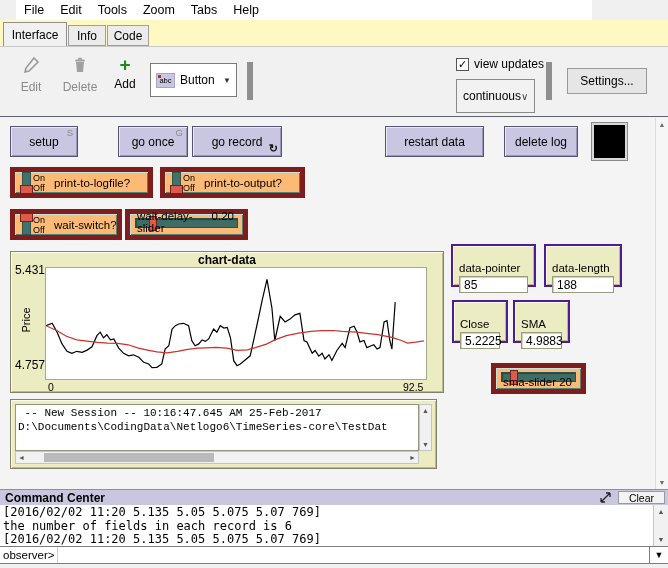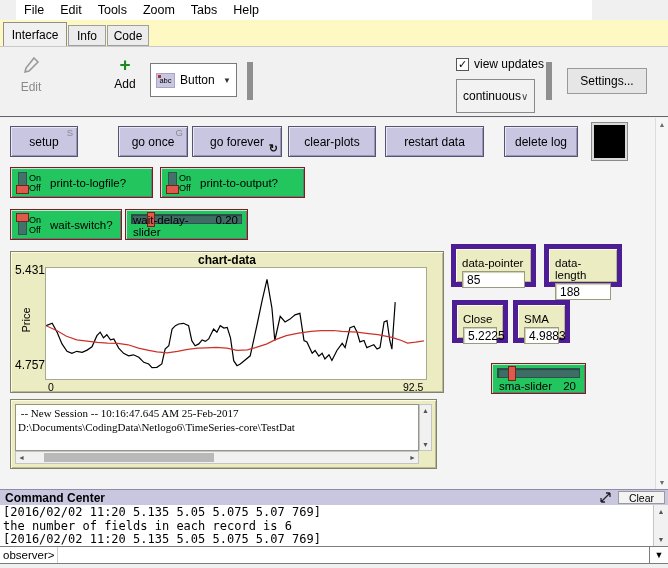--- a/index.html
+++ b/index.html
@@ -55,53 +55,53 @@
 
   
   .nl-button{position:absolute;background:#c9c6e1;border:1px solid #55536f;
              box-shadow:inset 1px 1px 0 #e9e8f5,inset -1px -1px 0 #9removeda;
              display:flex;align-items:center;justify-content:center;font-size:12px;}
   .nl-button{box-shadow:inset 1px 1px 0 #e9e8f5,inset -1px -1px 0 #9996ba;}
   .nl-shortcut{position:absolute;top:0px;right:4px;font-size:9.5px;color:#8b8b8b;}
   .forever-glyph{position:absolute;right:3px;bottom:1px;font-size:11px;font-weight:bold;color:#111;}
   .view-square{position:absolute;background:#000;border:2px solid #d9d9d9;outline:1px solid #8a8a8a;}
 
-  .teal{background:#22c55e;border:1px solid #7f1d1d;
+  .teal{background:#fdba74;border:5px solid #7f1d1d;
         box-shadow:inset 1px 1px 0 #c6e0db,inset -1px -1px 0 #558078;}
   .nl-switch{position:absolute;display:flex;align-items:center;}
   .toggle{position:relative;width:9px;height:21px;background:#44716a;border:1px solid #2e554e;margin-left:7px;}
   .tknob{position:absolute;left:-3px;width:13px;height:9px;background:#df5a4d;border:1px solid #6e241e;}
   .tknob.on{top:-2px;} .tknob.off{bottom:-2px;}
   .onoff{display:flex;flex-direction:column;font-size:9px;line-height:10px;margin-left:2px;}
   .sw-label{margin-left:9px;font-size:11.5px;}
 
   .nl-slider{position:absolute;}
   .s-groove{position:absolute;left:5px;right:5px;top:4px;height:10px;background:#3e6d66;
             border:1px solid #2c504a;box-shadow:inset 1px 1px 1px rgba(0,0,0,.35);}
   .s-knob{position:absolute;top:-3px;width:8px;height:15px;background:#df5a4d;border:1px solid #6e241e;}
   .s-row{position:absolute;left:7px;right:9px;bottom:1px;display:flex;justify-content:space-between;font-size:11.5px;}
 
-  .nl-monitor{position:absolute;background:#ececc3;border:5px solid #4c1d95;
-              box-shadow:inset 1px 1px 0 #fbfbe6,inset -1px -1px 0 #b9b992;padding:8px 6px;}
+  .nl-monitor{position:absolute;background:#ececc3;border:2px solid #4c1d95;
+              box-shadow:inset 1px 1px 0 #fbfbe6,inset -1px -1px 0 #b9b992;padding:16px 6px;}
   .m-label{font-size:11.5px;}
   .m-value{margin-top:2px;background:#fff;border:1px solid #9a9a7d;box-shadow:inset 1px 1px 1px #cfcfb5;
            font-size:12px;padding:1px 4px;height:17px;}
 
   .nl-plot{position:absolute;background:#ececc3;border:1px solid #83836a;
            box-shadow:inset 1px 1px 0 #fbfbe6,inset -1px -1px 0 #b9b992;}
   .plot-title{position:absolute;left:0;right:0;top:1px;text-align:center;font-size:12px;font-weight:bold;}
   .plot-area{position:absolute;left:34px;top:15px;width:382px;height:113px;background:#fff;border:1px solid #a9a98f;}
   .ytick{position:absolute;font-size:12px;}
   .ylab{position:absolute;left:2px;top:62px;font-size:11px;transform:rotate(-90deg);transform-origin:center;}
   .xtick{position:absolute;font-size:10.5px;top:129px;}
 
   .nl-output{position:absolute;background:#ececc3;border:1px solid #83836a;
              box-shadow:inset 1px 1px 0 #fbfbe6,inset -1px -1px 0 #b9b992;}
   .o-text{position:absolute;left:4px;top:4px;right:17px;bottom:17px;background:#fff;border:1px solid #979780;
-          font-family:Liberation Serif, serif;font-size:11px;line-height:14px;white-space:pre;
+          font-family:Liberation Mono, monospace;font-size:11px;line-height:14px;white-space:pre;
           overflow:hidden;padding:1px 2px;}
   .o-vsb{position:absolute;right:4px;top:4px;width:13px;bottom:17px;background:#f1f1f1;border:1px solid #c4c4c4;}
   .o-hsb{position:absolute;left:4px;bottom:4px;right:17px;height:13px;background:#f1f1f1;border:1px solid #c4c4c4;}
   .sb-arr{position:absolute;font-size:7px;color:#555;line-height:11px;text-align:center;}
   .o-hthumb{position:absolute;left:28px;top:1px;width:170px;height:9px;background:#b9b9b9;}
 
   
   .cc-header{position:absolute;left:0;top:489px;width:668px;height:16px;background:#c9c6e0;
              border-top:1px solid #8e8ca8;display:flex;align-items:center;font-size:12px;}
   .cc-title{font-weight:bold;margin-left:5px;}
@@ -141,20 +141,30 @@
 
   <div class="toolbar">
     <div class="tool-btn disabled" style="left:10px;top:9px;width:42px;">
       <span>
         <svg width="18" height="18" viewBox="0 0 18 18">
             <path d="M12 2 L16 6 L7 15 L3 16 L4 12 Z" fill="none" stroke="#9a9a9a" stroke-width="1.6"></path>
           </svg>
       </span>
       <span class="cap">Edit</span>
     </div>
+    <div class="tool-btn disabled" style="left:56px;top:9px;width:48px;">
+      <span>
+        <svg width="18" height="18" viewBox="0 0 18 18">
+            <path d="M5 6 h8 l-1 10 h-6 Z" fill="#a0a0a0"></path>
+            <rect x="4" y="3.5" width="10" height="2" rx="1" fill="#a0a0a0"></rect>
+            <rect x="7" y="1.8" width="4" height="2" rx="1" fill="#a0a0a0"></rect>
+          </svg>
+      </span>
+      <span class="cap">Delete</span>
+    </div>
     <div class="tool-btn" style="left:108px;top:9px;width:34px;">
       <span class="plus-glyph">+</span>
       <span class="cap">Add</span>
     </div>
 
     <div class="chooser">
       <span class="abc-chip">
           <i></i>
           <span>abc</span>
         </span>
@@ -182,25 +192,22 @@
 
     <div class="nl-button" style="left:10px;top:8px;width:68px;height:31px;">
       <span class="nl-shortcut">S</span>
       <span>setup</span>
     </div>
     <div class="nl-button" style="left:118px;top:8px;width:70px;height:31px;">
       <span class="nl-shortcut">G</span>
       <span>go once</span>
     </div>
     <div class="nl-button" style="left:192px;top:8px;width:90px;height:31px;">
-      <span>go forever</span>
+      <span>go record</span>
       <span class="forever-glyph">↻</span>
-    </div>
-    <div class="nl-button" style="left:288px;top:8px;width:88px;height:31px;">
-      <span>clear-plots</span>
     </div>
     <div class="nl-button" style="left:504px;top:8px;width:74px;height:31px;">
       <span>delete log</span>
     </div>
     <div class="nl-button" style="left:385px;top:8px;width:99px;height:31px;">
       <span>restart data</span>
     </div>
     <div class="view-square" style="left:592px;top:5px;width:35px;height:37px;"></div>
 
     <div class="nl-switch teal" style="left:10px;top:49px;width:143px;height:31px;">

